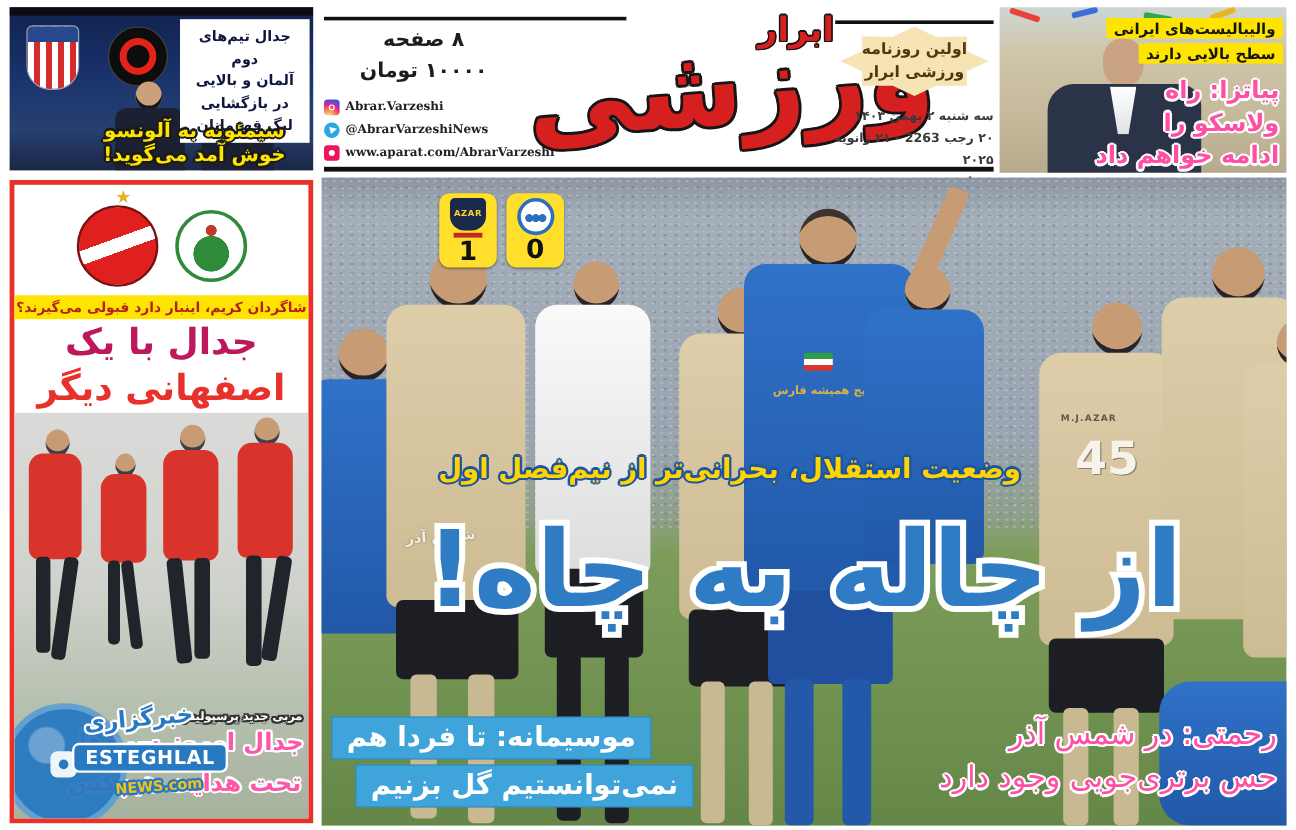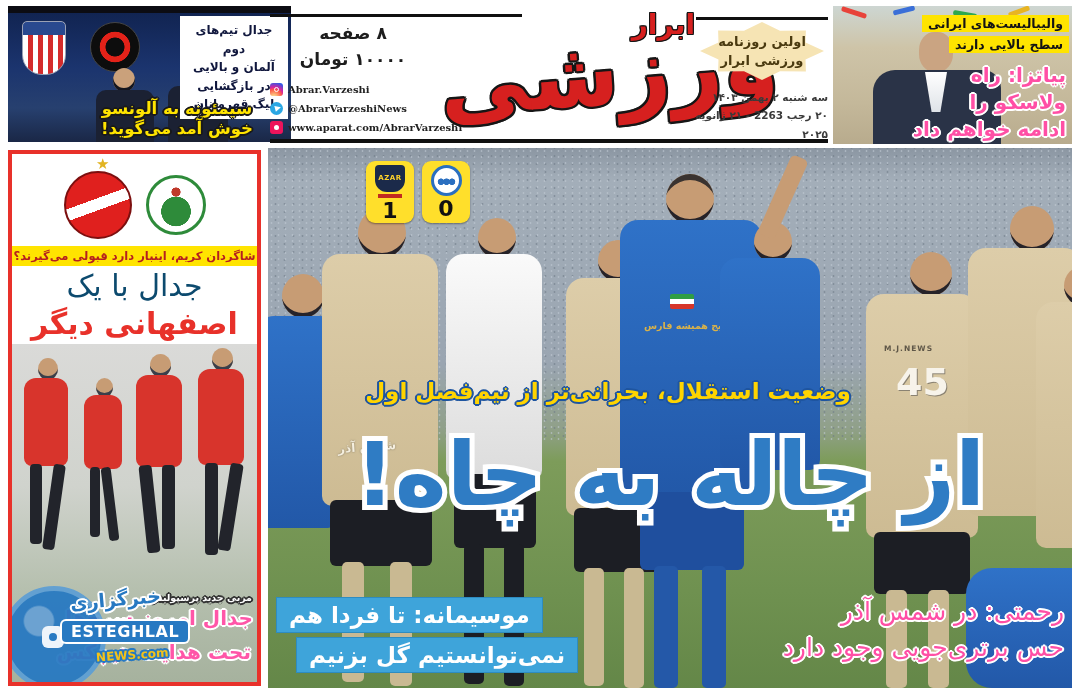--- a/index.html
+++ b/index.html
@@ -12,21 +12,21 @@
 
   
   .ow  { text-shadow:2px 0 0 var(--oc,#fff),-2px 0 0 var(--oc,#fff),0 2px 0 var(--oc,#fff),
          0 -2px 0 var(--oc,#fff),1.4px 1.4px 0 var(--oc,#fff),-1.4px 1.4px 0 var(--oc,#fff),
          1.4px -1.4px 0 var(--oc,#fff),-1.4px -1.4px 0 var(--oc,#fff); }
   .ow-thin { text-shadow:1.2px 0 0 var(--oc,#111),-1.2px 0 0 var(--oc,#111),0 1.2px 0 var(--oc,#111),
          0 -1.2px 0 var(--oc,#111),1px 1px 0 var(--oc,#111),-1px 1px 0 var(--oc,#111),
          1px -1px 0 var(--oc,#111),-1px -1px 0 var(--oc,#111);margin-left:41px; }
 
   
-  #tl-photo { left:8px; top:6px; width:283px; height:136px; overflow:hidden;
+  #tl-photo { left:8px; top:6px; width:253px; height:136px; overflow:hidden;
     background:linear-gradient(#10224e 0%, #1b346e 45%, #27406f 75%, #1a2746 100%); }
   #tl-photo .topbar { left:0; top:0; width:100%; height:7px; background:#0c0c12; }
   .atleti { left:14px; top:15px; width:44px; height:54px; border-radius:5px 5px 20px 20px;
     background:linear-gradient(#29498f 0 13px, rgba(0,0,0,0) 13px),
       repeating-linear-gradient(90deg,#ffffff 0 5px,#d42c2c 5px 10px);
     border:1px solid #9aa1b5; }
   .bayer { left:82px; top:16px; width:50px; height:50px; border-radius:50%;
     background:radial-gradient(circle,#0d0d0d 0 27%, #e32219 29% 44%, #0d0d0d 46% 100%);
     border:1px solid #444; }
   .coach { border-radius:10px 10px 0 0; background:#1b2133; }
@@ -90,21 +90,21 @@
   .perspolis { position:absolute; left:52px; top:17px; width:68px; height:68px; border-radius:50%;
     background:linear-gradient(160deg,#e0201e 42%, #ffffff 42% 56%, #e0201e 56%);
     border:2px solid #7c0f0f; }
   .zobahan { position:absolute; left:134px; top:21px; width:60px; height:60px; border-radius:50%;
     background:radial-gradient(circle at 50% 62%, #2e8b3a 34%, rgba(0,0,0,0) 35%),
       radial-gradient(circle at 50% 26%, #c0392b 9%, rgba(0,0,0,0) 10%), #fff;
     border:3px solid #2e8b3a; }
   #ls-kicker { position:absolute; left:0; top:92px; width:100%; height:20px; background:#ffe400;
     color:#b51f1f; font-size:11.5px; font-weight:bold; text-align:center; line-height:20px; }
   #ls-h1 { position:absolute; left:0; top:114px; width:100%; text-align:center;
-    color:#0c4a6e; font-size:30px; font-weight:normal; }
+    color:#be185d; font-size:30px; font-weight:bold; }
   #ls-h2 { position:absolute; left:0; top:152px; width:100%; text-align:center;
     color:#e8312a; font-size:30px; font-weight:bold; }
   #ls-photo { position:absolute; left:0; top:190px; width:245px; height:338px; overflow:hidden;
     background:linear-gradient(#dadad8 0%, #d0d3cd 42%, #b6c0af 72%, #a6b29e 100%); }
   .runner-torso { position:absolute; background:#d8342c; border-radius:12px 12px 8px 8px; }
   .runner-head { position:absolute; background:#c79c74; border-radius:50%;
     box-shadow:0 -5px 0 -1px #3a3f4a inset; }
   .runner-leg { position:absolute; background:#22242b; border-radius:4px; }
   #ls-cap-small { position:absolute; right:5px; top:248px; color:#fff; font-size:9.5px;
     font-weight:bold; --oc:#333; }
@@ -340,21 +340,21 @@
     <div class="shorts" style="left:372px;top:344px;width:104px;height:78px;background:#1f4f9e;"></div>
     <div class="leg" style="left:386px;top:418px;width:24px;height:122px;background:#2458a8;"></div>
     <div class="leg" style="left:434px;top:418px;width:24px;height:122px;background:#2458a8;"></div>
 
     <div class="head hair" style="left:486px;top:74px;width:38px;height:40px;"></div>
     <div class="leg" style="left:506px;top:6px;width:18px;height:86px;background:#c79c74;transform:rotate(24deg);"></div>
     <div class="torso kit-blue" style="left:452px;top:110px;width:100px;height:212px;"></div>
 
     <div class="head hair" style="left:642px;top:104px;width:42px;height:44px;"></div>
     <div class="torso kit-cream" style="left:598px;top:146px;width:112px;height:244px;"></div>
-    <div class="jersey-name" style="left:616px;top:196px;">M.J.NEWS</div>
+    <div class="jersey-name" style="left:616px;top:196px;">M.J.AZAR</div>
     <div class="jersey-num" style="left:628px;top:212px;">45</div>
     <div class="shorts" style="left:606px;top:384px;width:96px;height:62px;"></div>
     <div class="leg" style="left:618px;top:442px;width:21px;height:98px;background:#c9b992;"></div>
     <div class="leg" style="left:660px;top:442px;width:21px;height:98px;background:#c9b992;"></div>
 
     <div class="head hair" style="left:742px;top:58px;width:44px;height:46px;"></div>
     <div class="torso kit-cream" style="left:700px;top:100px;width:114px;height:268px;"></div>
 
     <div class="head hair" style="left:796px;top:118px;width:38px;height:40px;"></div>
     <div class="torso kit-cream" style="left:768px;top:154px;width:72px;height:246px;"></div>

